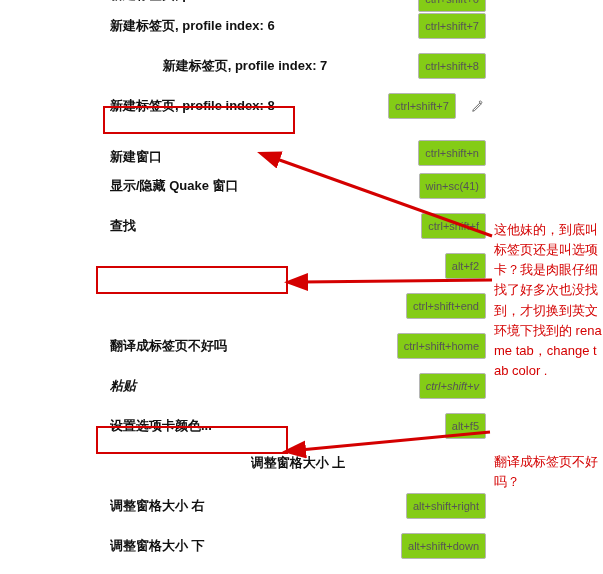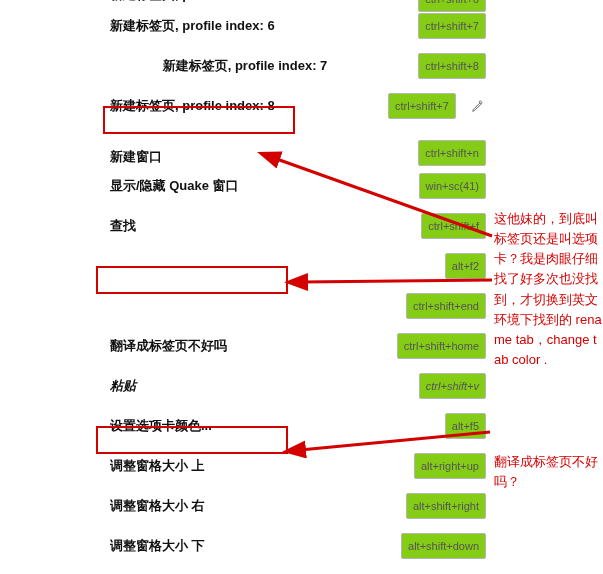--- a/index.html
+++ b/index.html
@@ -86,21 +86,21 @@
       <div class="shortcut-wrap">
         <span class="shortcut">ctrl+shift+v</span>
       </div>
     </div>
     <div class="row" style="top: 0px;">
       <div class="lbl">设置选项卡颜色...</div>
       <div class="shortcut-wrap">
         <span class="shortcut">alt+f5</span>
       </div>
     </div>
-    <div class="row" style="top: 0px;">
+    <div class="row" style="top: 8px; flex-direction: column;">
       <div class="lbl">调整窗格大小 上</div>
       <div class="shortcut-wrap">
         <span class="shortcut">alt+right+up</span>
       </div>
     </div>
     <div class="row" style="top: 0px;">
       <div class="lbl">调整窗格大小 右</div>
       <div class="shortcut-wrap">
         <span class="shortcut">alt+shift+right</span>
       </div>
@@ -119,14 +119,14 @@
     </marker>
   </defs>
 <line x1="492" y1="236" x2="274" y2="158" stroke="#d40000" stroke-width="3" marker-end="url(#ah)"></line>
     <line x1="492" y1="280" x2="302" y2="282" stroke="#d40000" stroke-width="3" marker-end="url(#ah)"></line>
     <line x1="490" y1="432" x2="300" y2="450" stroke="#d40000" stroke-width="3" marker-end="url(#ah)"></line>
   </svg>
 
 <div class="hl-box" style="left: 103px; top: 106px; width: 192px; height: 28px;"></div>
 <div class="hl-box" style="left: 96px; top: 266px; width: 192px; height: 28px;"></div>
 <div class="hl-box" style="left: 96px; top: 426px; width: 192px; height: 28px;"></div>
-<div class="annot" style="left: 494px; top: 209px;">这他妹的，到底叫标签页还是叫选项卡？我是肉眼仔细找了好多次也没找到，才切换到英文环境下找到的 rename tab，change tab color .</div>
+<div class="annot" style="left: 494px; top: 220px;">这他妹的，到底叫标签页还是叫选项卡？我是肉眼仔细找了好多次也没找到，才切换到英文环境下找到的 rename tab，change tab color .</div>
 <div class="annot" style="left: 494px; top: 452px;">翻译成标签页不好吗？</div>
 
 </body></html>

